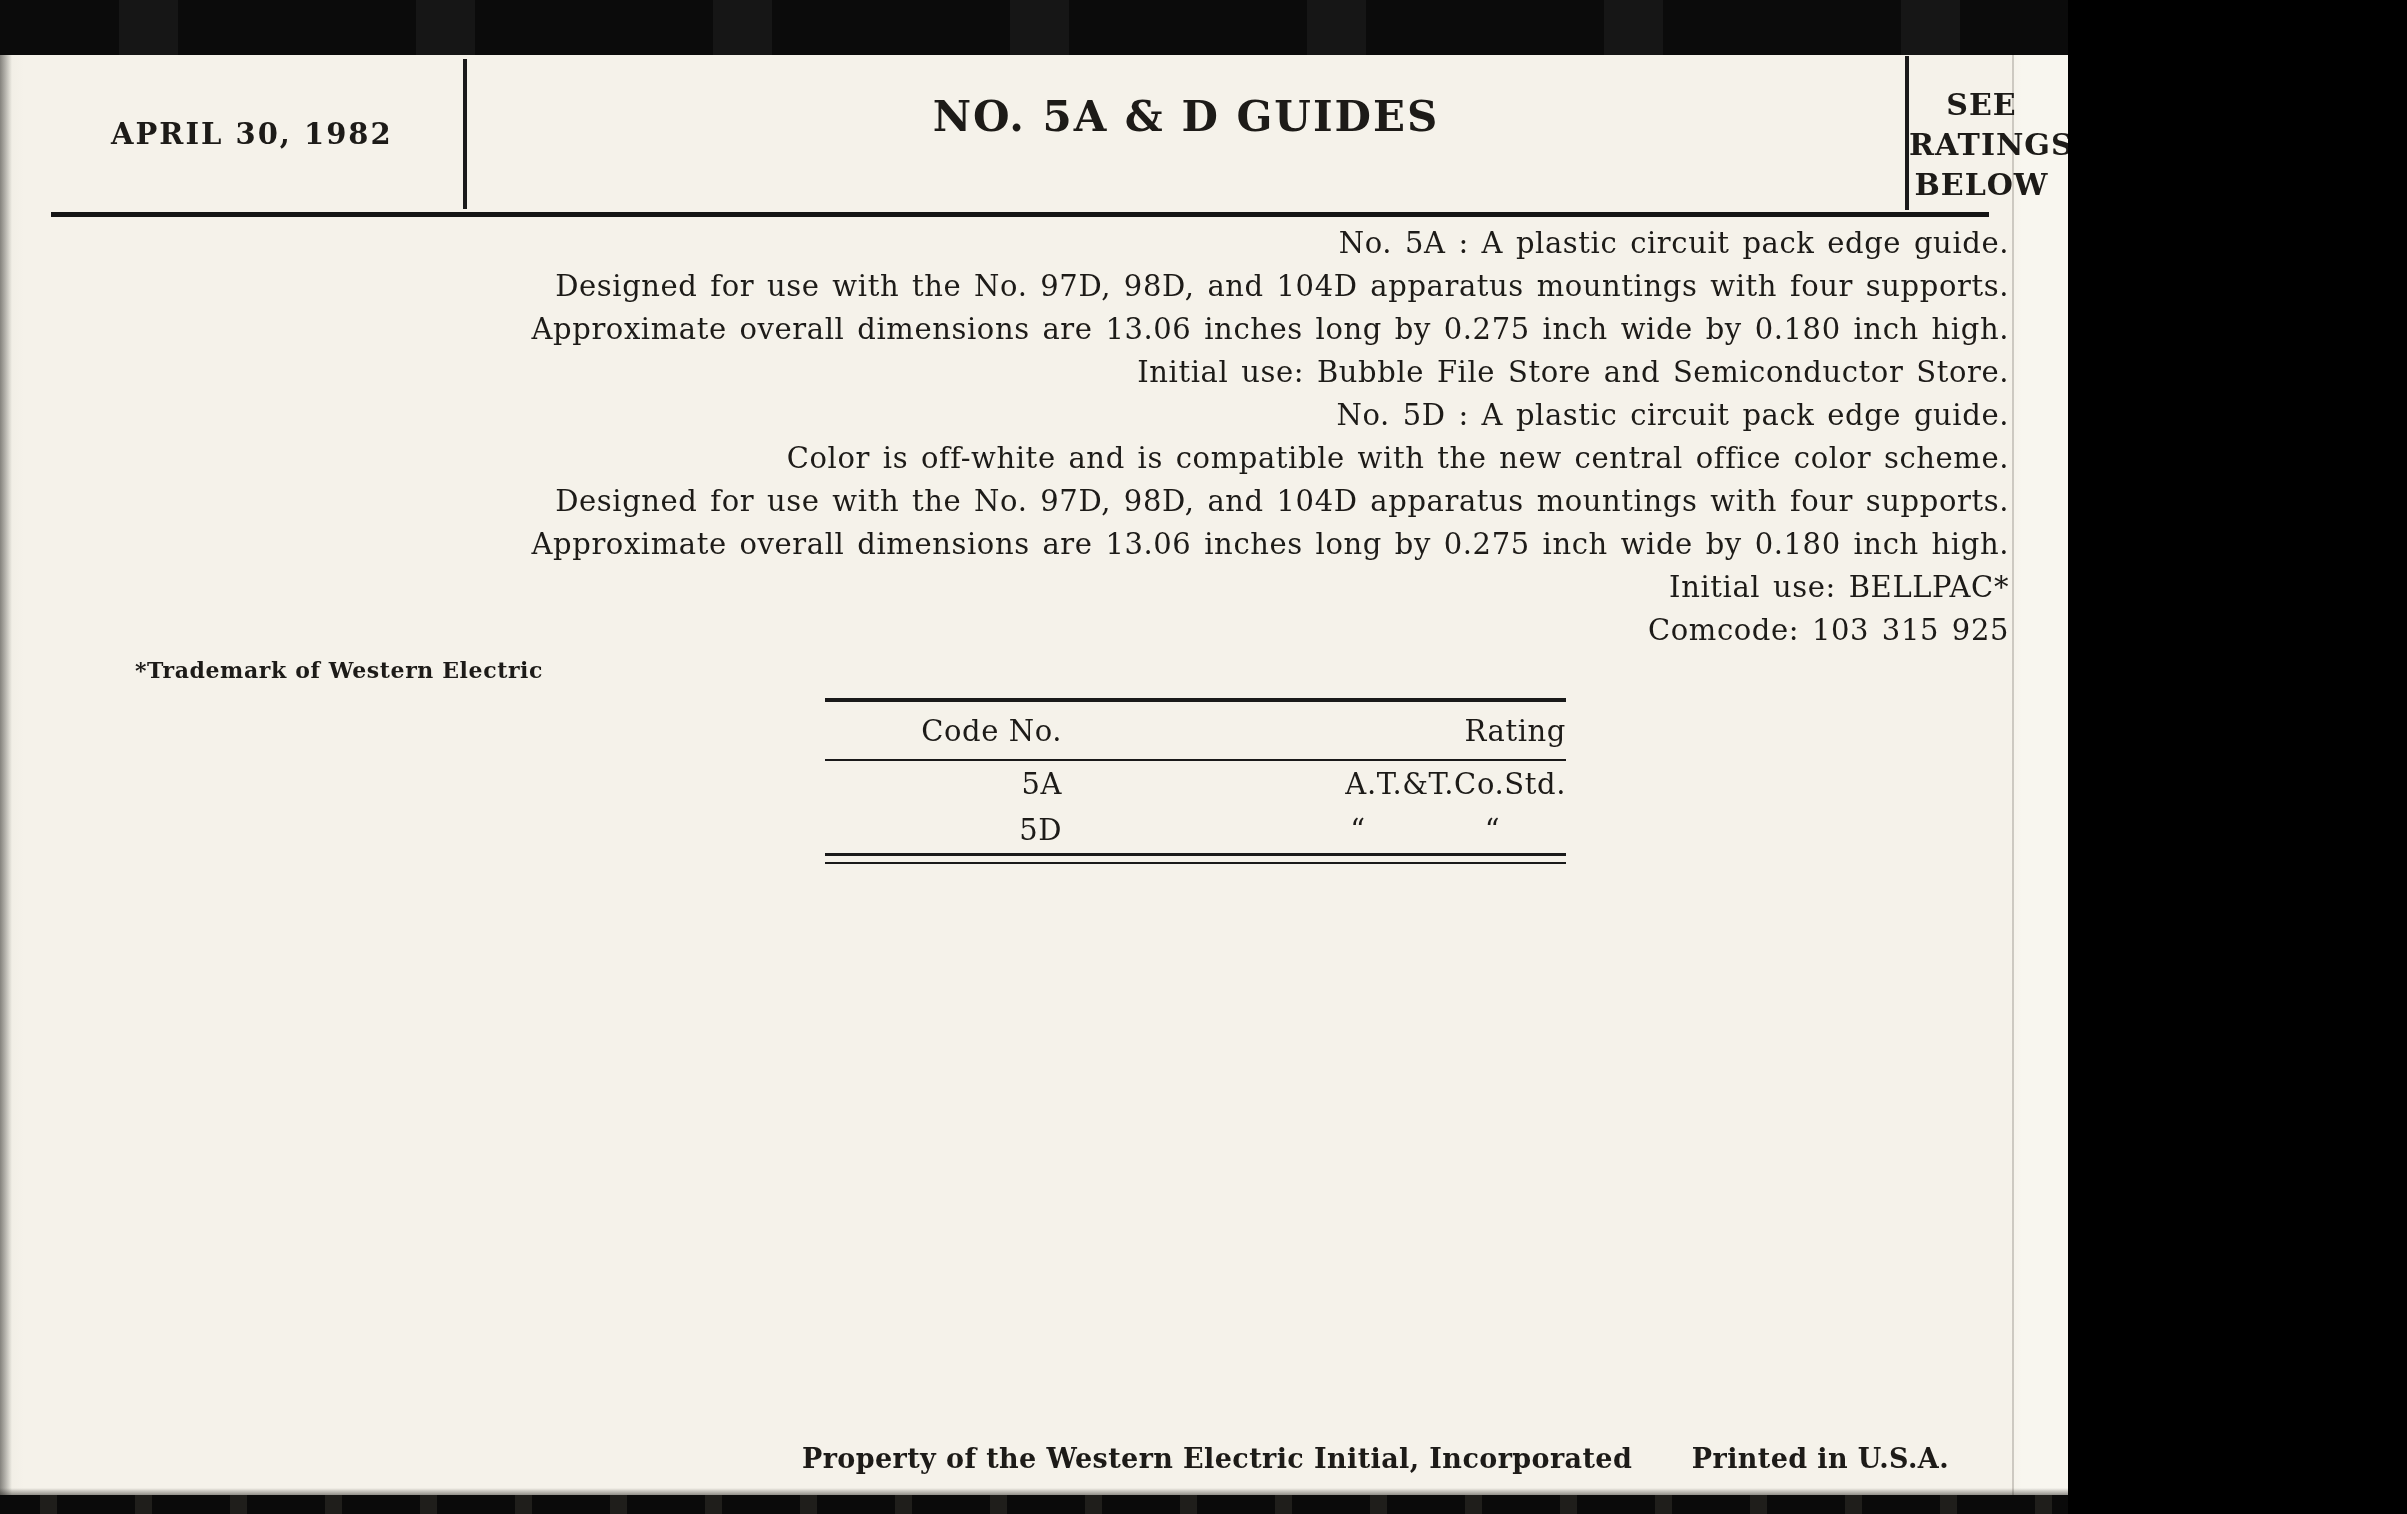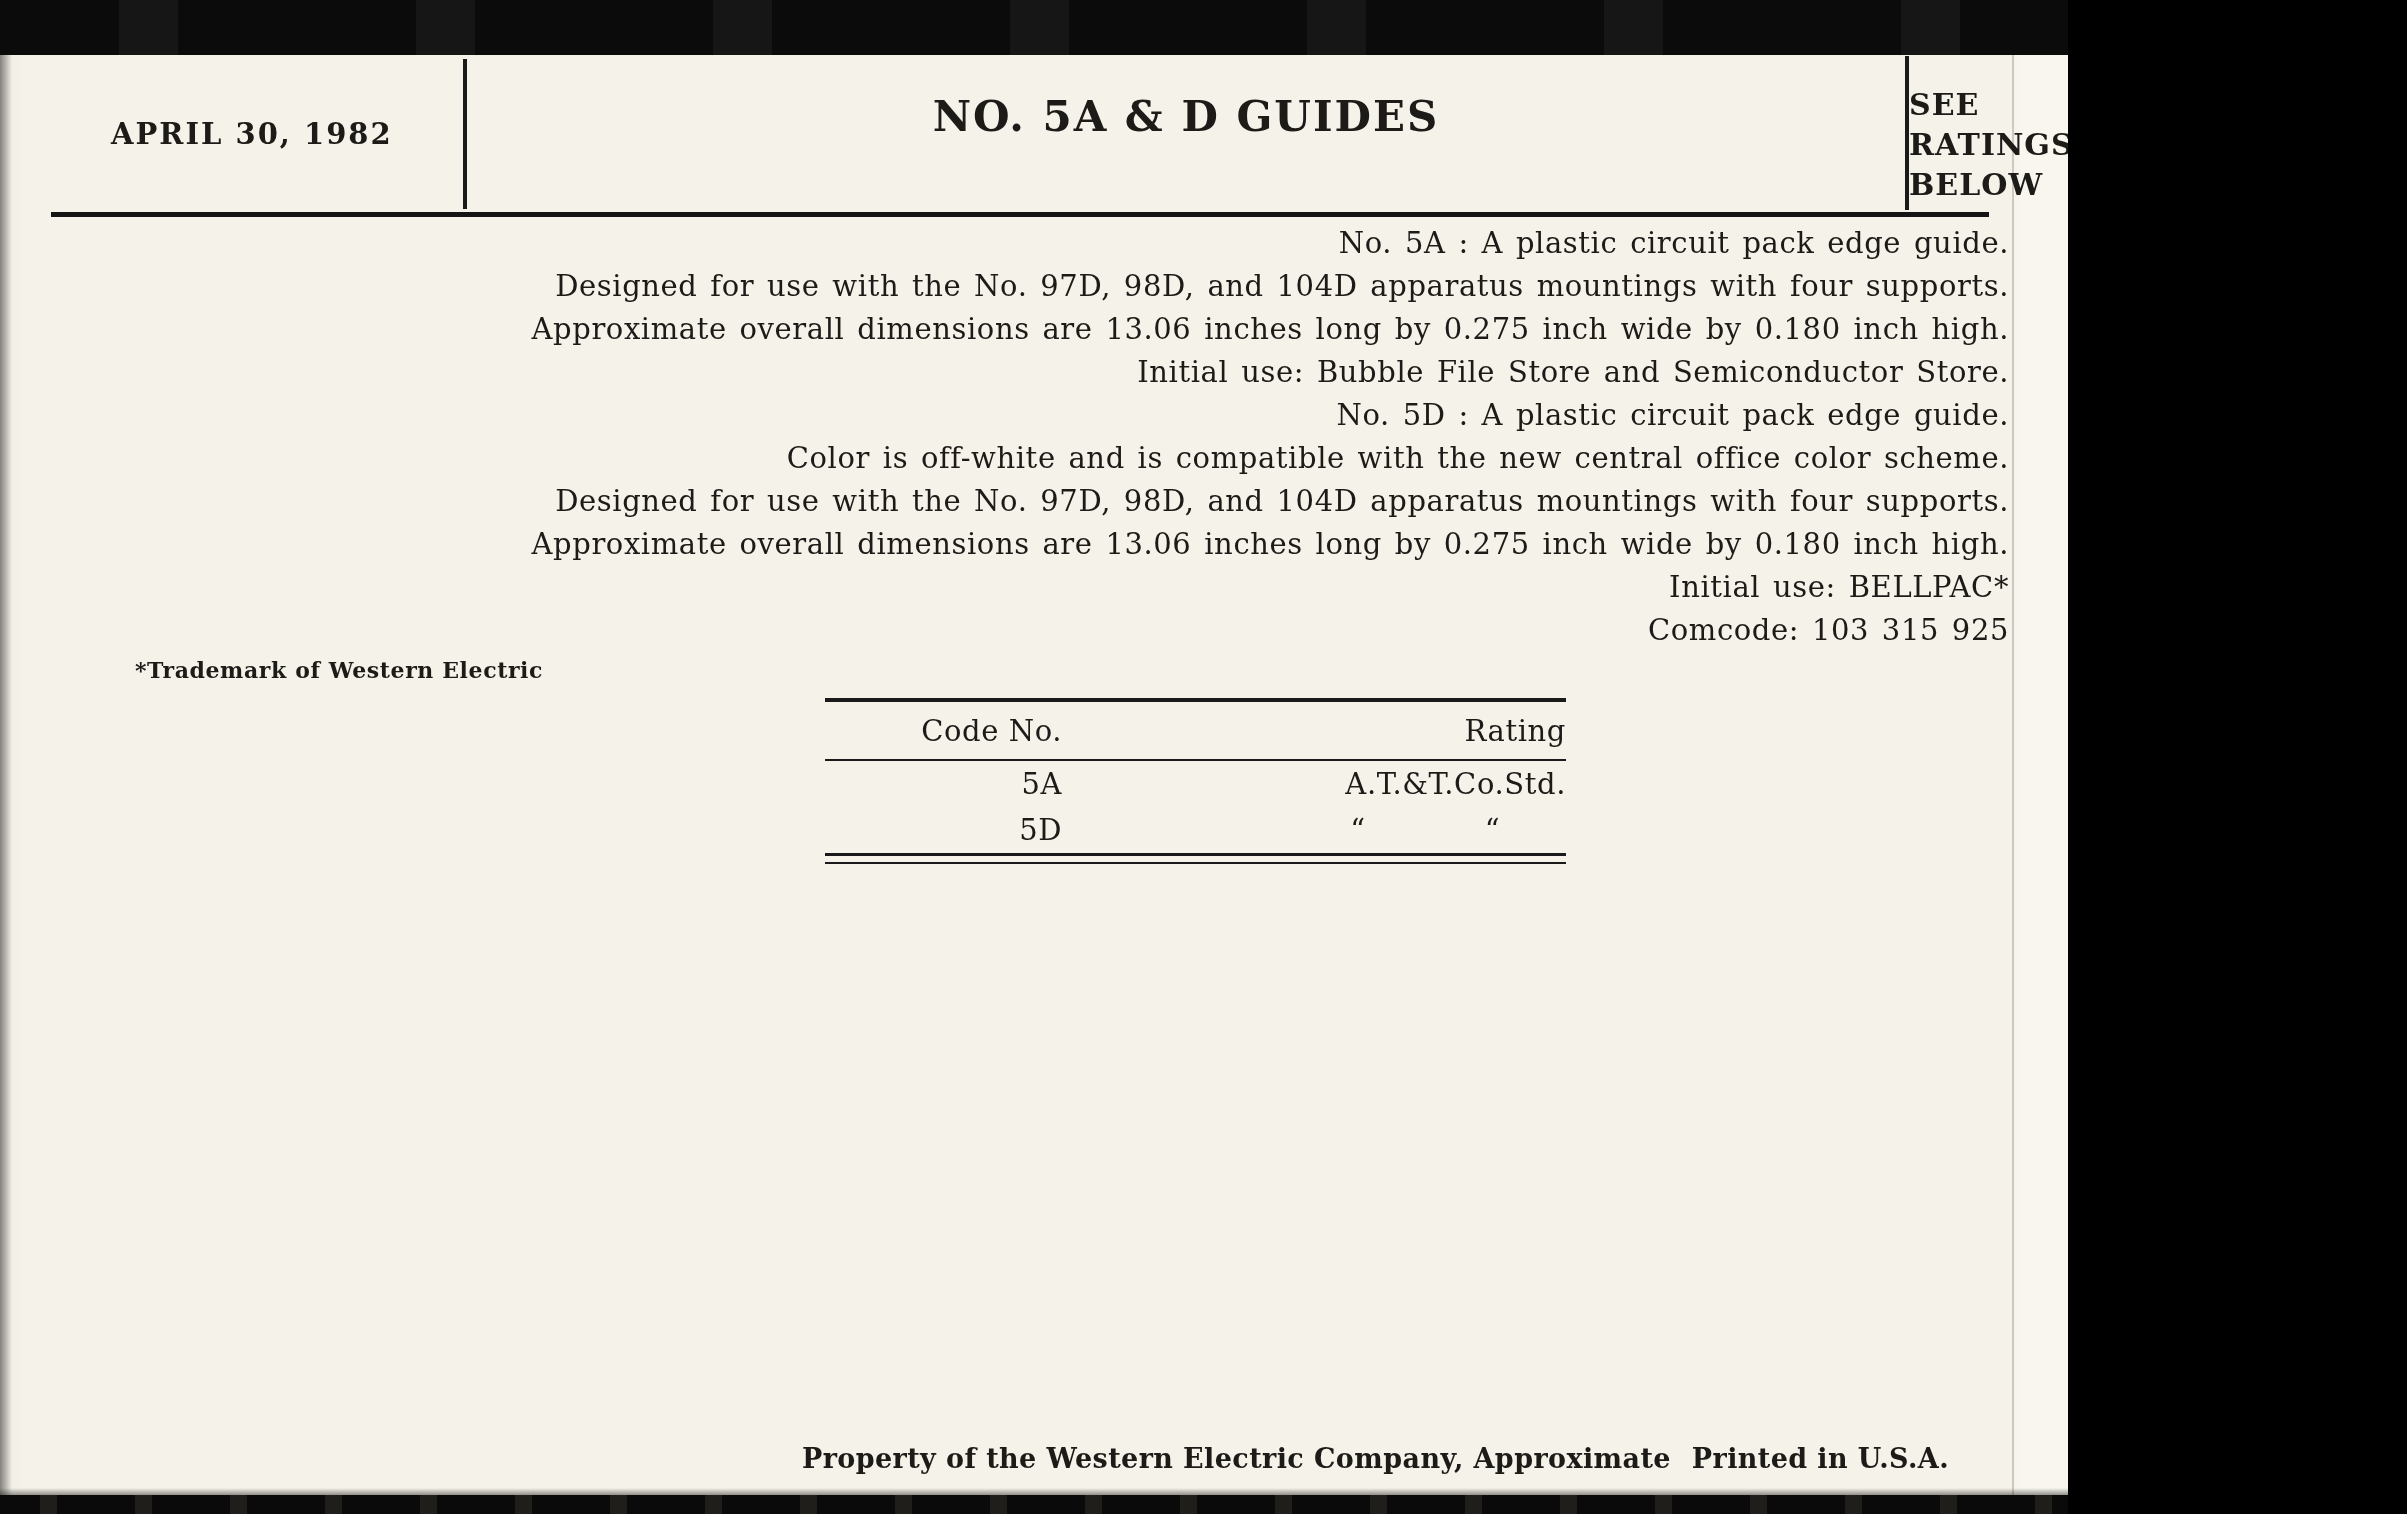--- a/index.html
+++ b/index.html
@@ -40,21 +40,21 @@
   }
   .v-divider { position:absolute; width:4px; background:#1a1a1a; }
   .v-divider.d1 { left:463px; top:59px; height:150px; }
   .v-divider.d2 { left:1905px; top:56px; height:154px; }
   .doc-title {
     position:absolute; left:467px; width:1438px; top:92px;
     text-align:center; font-weight:bold; font-size:42px; letter-spacing:2px;
   }
   .ratings-note {
     position:absolute; left:1909px; right:14px; top:85px;
-    font-weight:bold; font-size:30px; line-height:40px; letter-spacing:1px;
+    text-align:center; font-weight:bold; font-size:30px; line-height:40px; letter-spacing:1px;
   }
   .rule-header {
     position:absolute; left:51px; right:79px; top:212px; height:5px; background:#151515;
   }
 
   
   .body-text { position:absolute; top:222px; left:0; right:59px;text-align:right; }
   .line {
     font-size:29px; line-height:43px; letter-spacing:0.6px; word-spacing:3px;
     white-space:nowrap;
@@ -149,20 +149,20 @@
       <div class="t-cell">
         <span class="ditto-wrap">
           <span>“</span>
           <span>“</span>
         </span>
       </div>
     </div>
     <div class="t-bottom"></div>
   </div>
 
-  <div class="footer-property">Property of the Western Electric Company, Approximate</div>
+  <div class="footer-property">Property of the Western Electric Initial, Incorporated</div>
   <div class="footer-printed">Printed in U.S.A.</div>
 
   <div class="bar-bottom-fade"></div>
   <div class="bar-bottom"></div>
 
 </div>
 
 
 </body></html>

